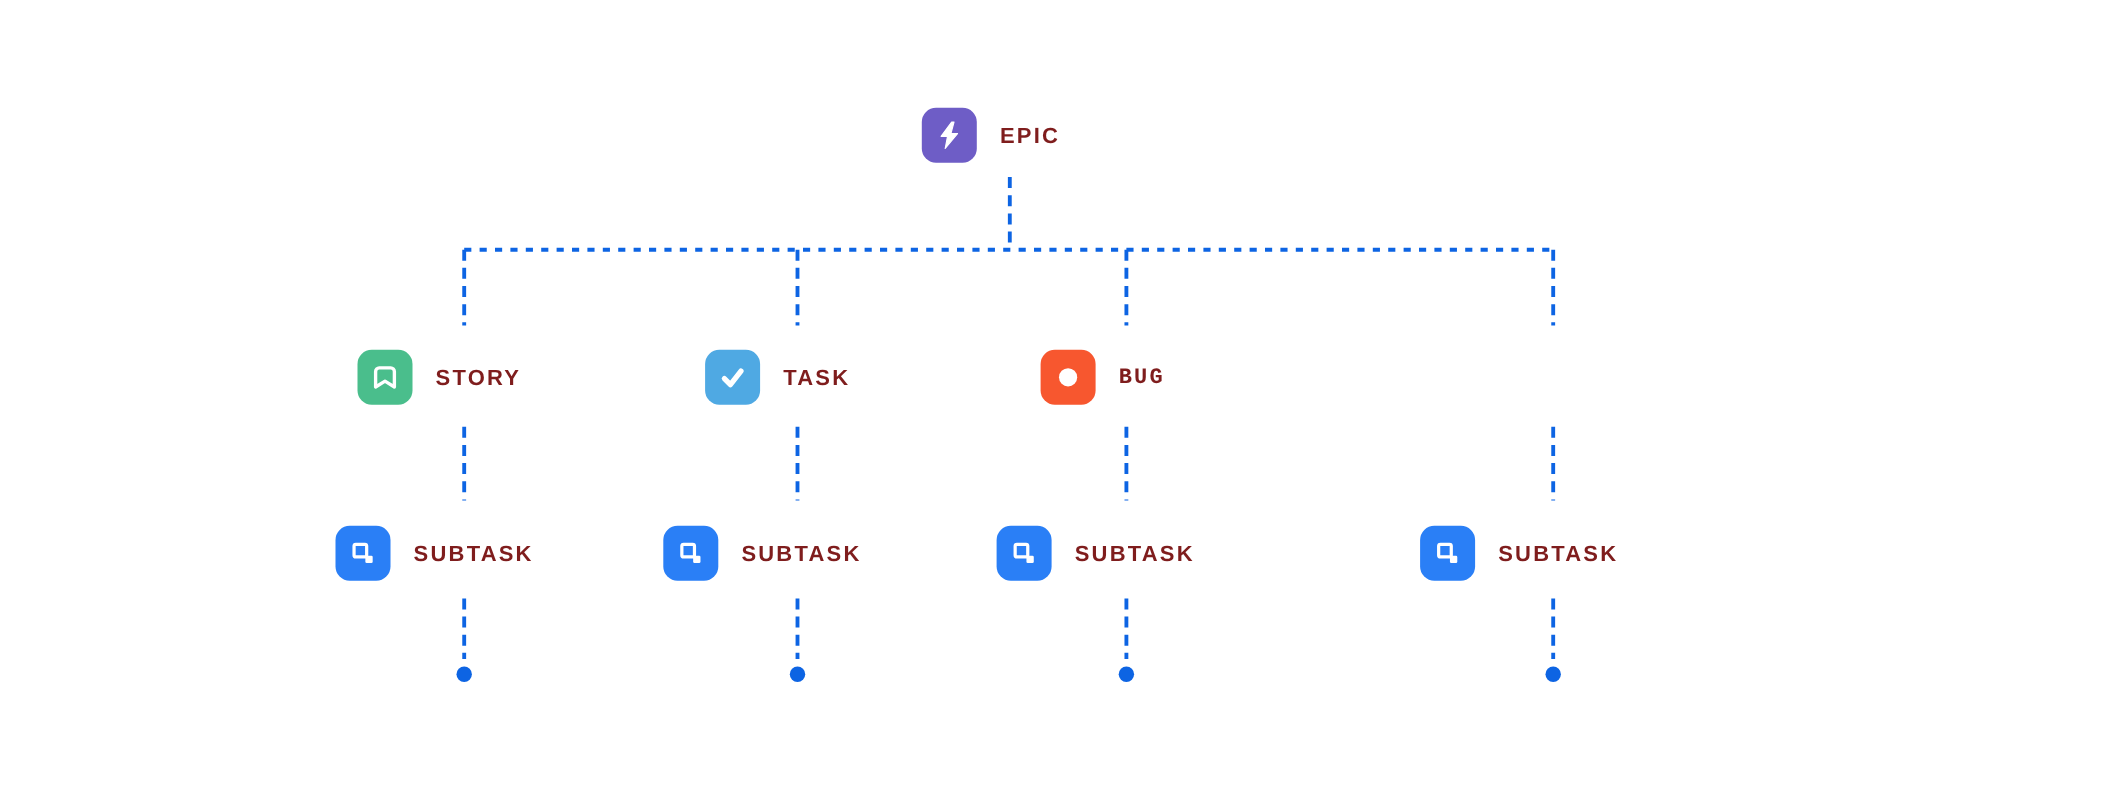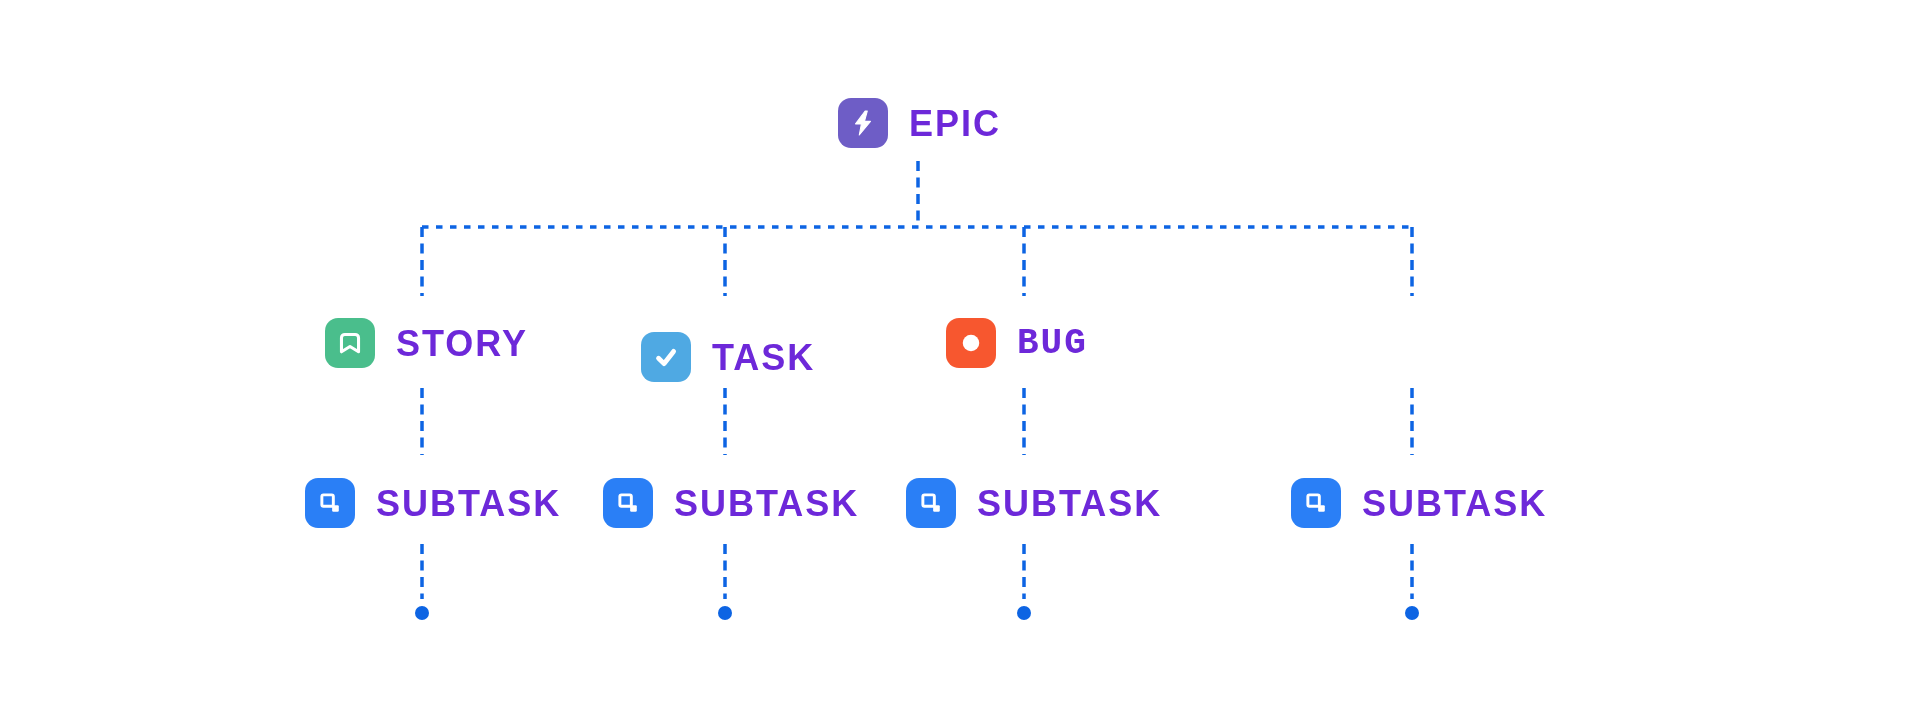--- a/index.html
+++ b/index.html
@@ -34,25 +34,25 @@
     justify-content: center;
     flex: 0 0 auto;
   }
   .icon-tile svg { width: 32px; height: 32px; display: block; }
   .icon-epic    { background: #6E5DC6; }
   .icon-story   { background: #4ABE8C; }
   .icon-task    { background: #4FA9E3; }
   .icon-bug     { background: #F7572F; }
   .icon-blue    { background: #2A7FF6; }
   .node-label {
-    font-size: 36px;
+    font-size: 20px;
     font-weight: bold;
     letter-spacing: 2px;
     line-height: 1;
-    color: #6d28d9;
+    color: #7f1d1d;
     white-space: nowrap;
     padding-top: 2px;
   }
   .dash-v { stroke: #0D64E3; stroke-width: 3.5; stroke-dasharray: 10 6.5; fill: none; }
   .dash-h { stroke: #0D64E3; stroke-width: 3.5; stroke-dasharray: 6.5 7.5; fill: none; }
   .dot    { fill: #0D64E3; }
 </style>
 </head>
 <body>
 
@@ -96,21 +96,21 @@
 
   <div class="node" style="left:325px; top:318px;align-items:center;">
     <span class="icon-tile icon-story">
       <svg viewBox="0 0 24 24">
         <path d="M8.1 5.6 H15.9 C17.3 5.6 18.4 6.7 18.4 8.1 V18.6 L12 14.6 L5.6 18.6 V8.1 C5.6 6.7 6.7 5.6 8.1 5.6 Z" fill="none" stroke="#FFFFFF" stroke-width="2.3" stroke-linejoin="round"></path>
       </svg>
     </span>
     <span class="node-label">STORY</span>
   </div>
 
-  <div class="node" style="left:641px; top:332px;">
+  <div class="node" style="left:641px; top:318px;">
     <span class="icon-tile icon-task">
       <svg viewBox="0 0 24 24">
         <path d="M6.4 12.9 L10.5 17 L17.7 7.8" fill="none" stroke="#FFFFFF" stroke-width="3.6" stroke-linecap="round" stroke-linejoin="round"></path>
       </svg>
     </span>
     <span class="node-label">TASK</span>
   </div>
 
   <div class="node" style="left:946px; top:318px;font-family:Liberation Mono, monospace;">
     <span class="icon-tile icon-bug">

